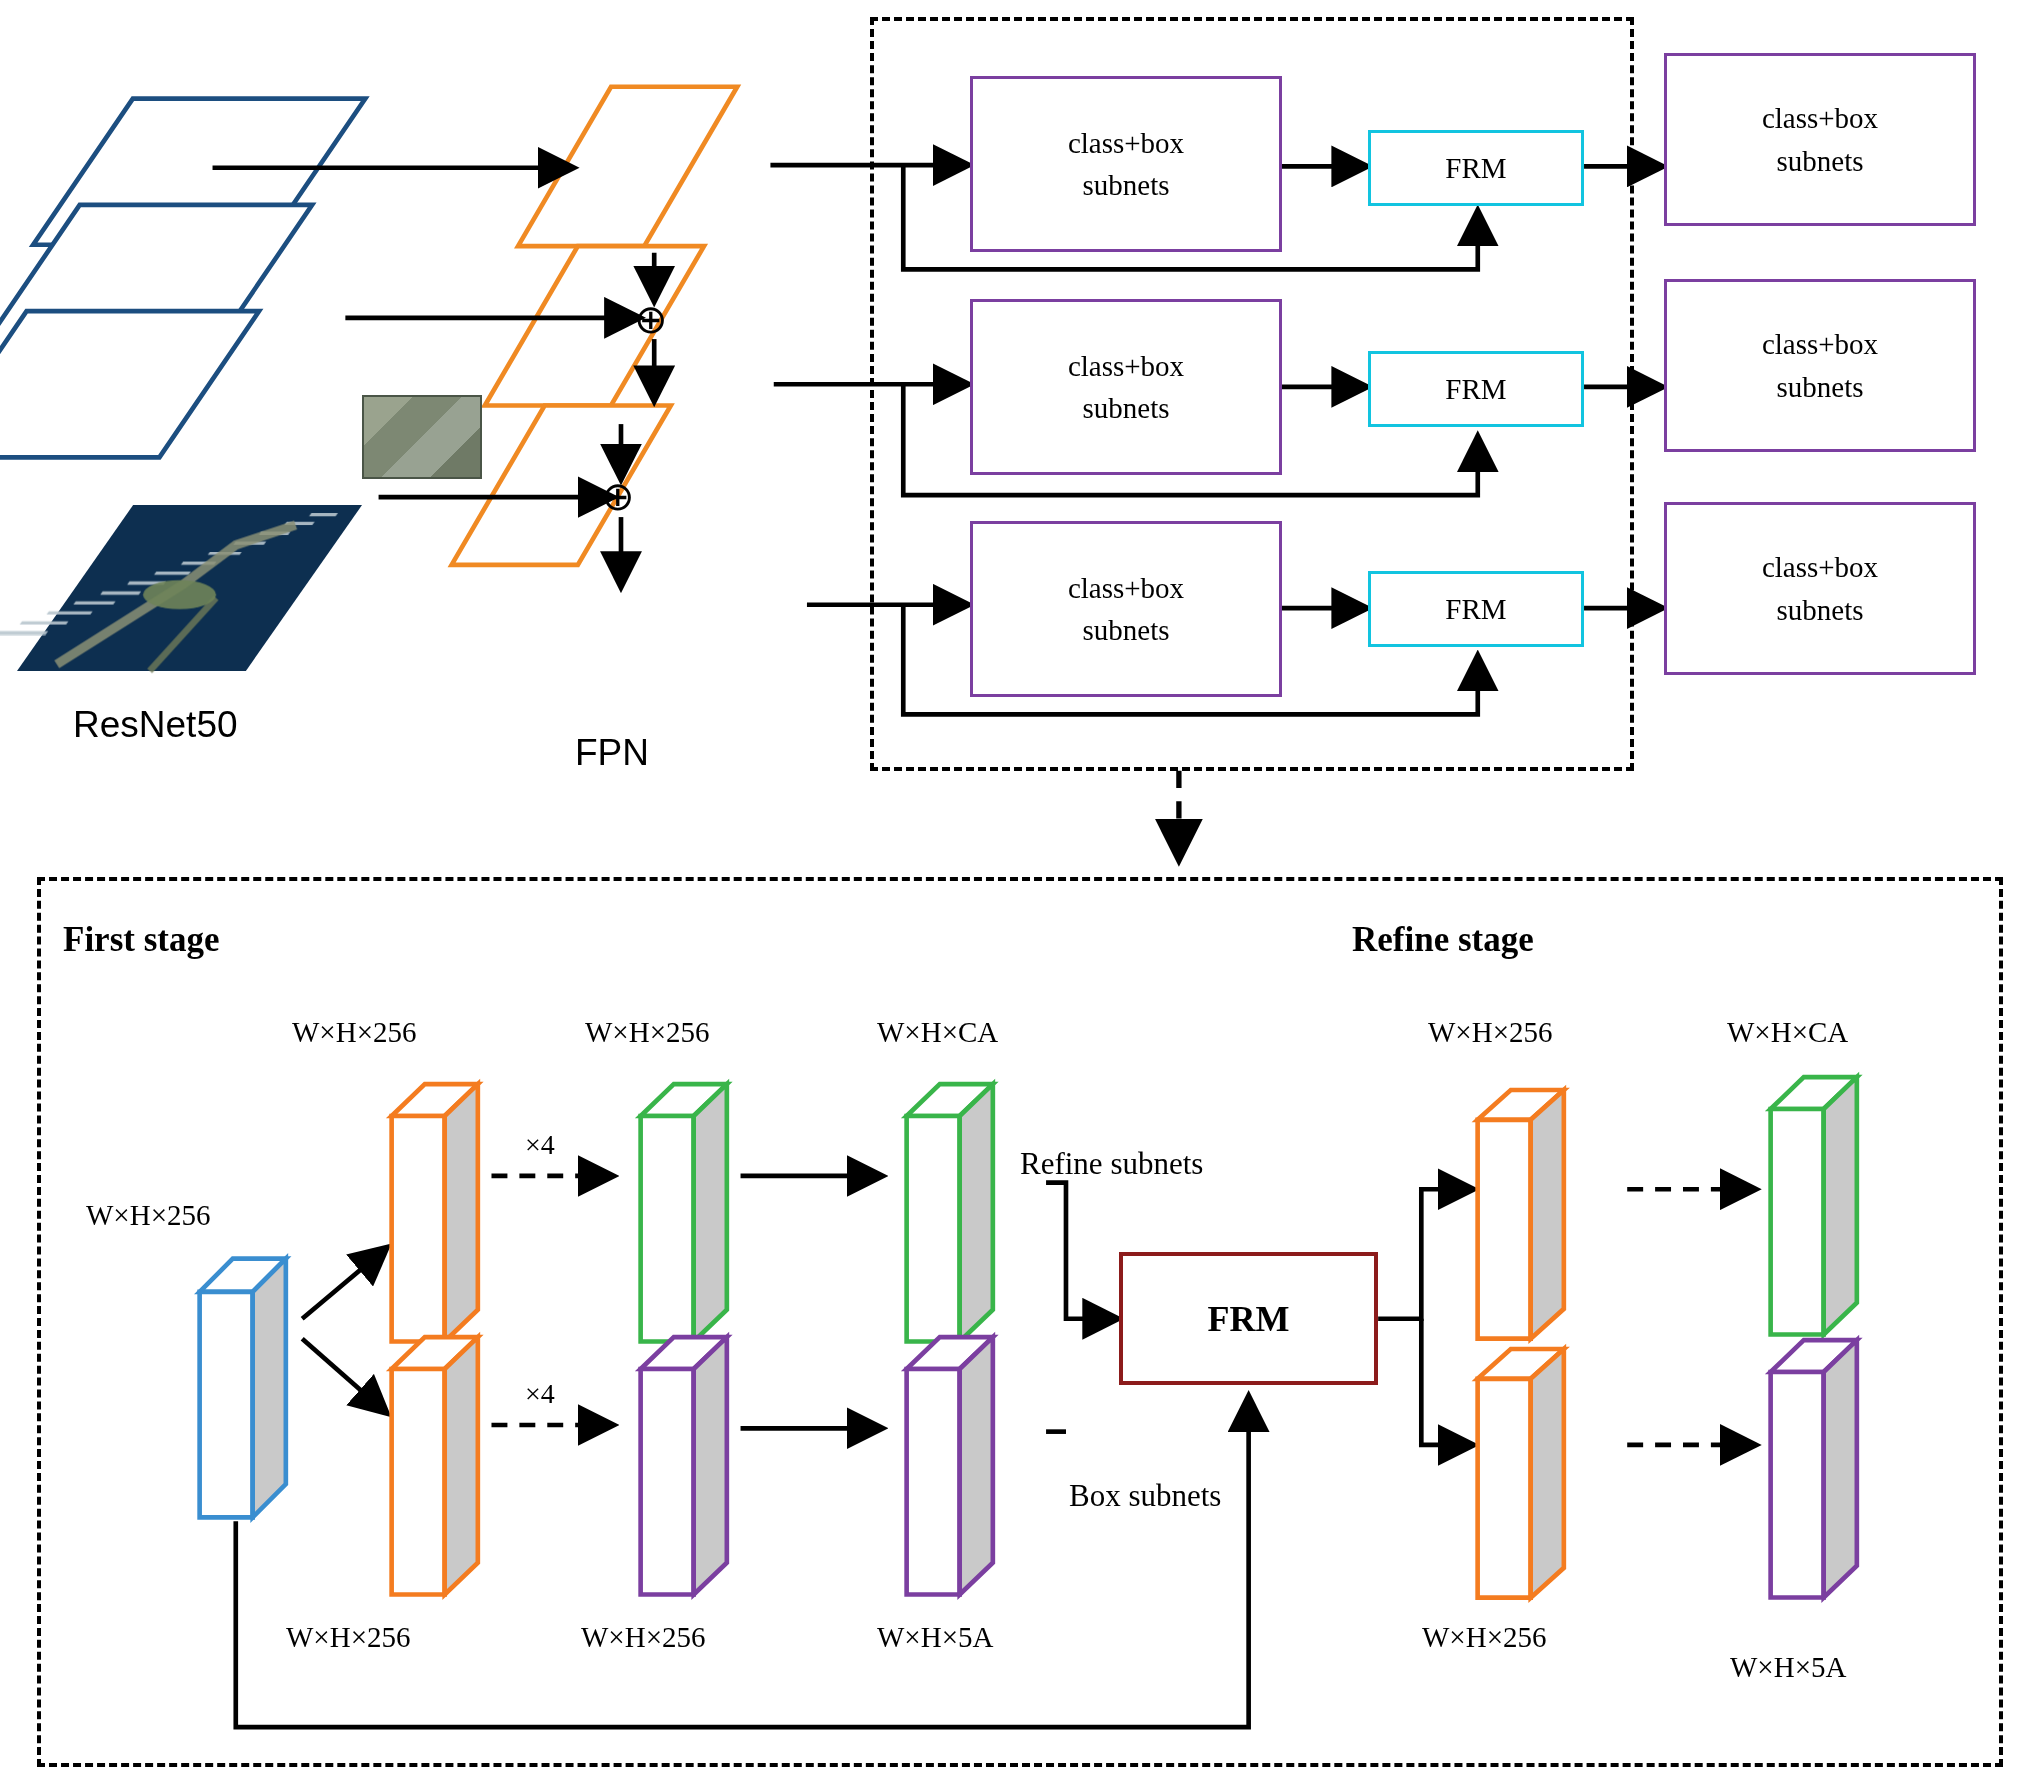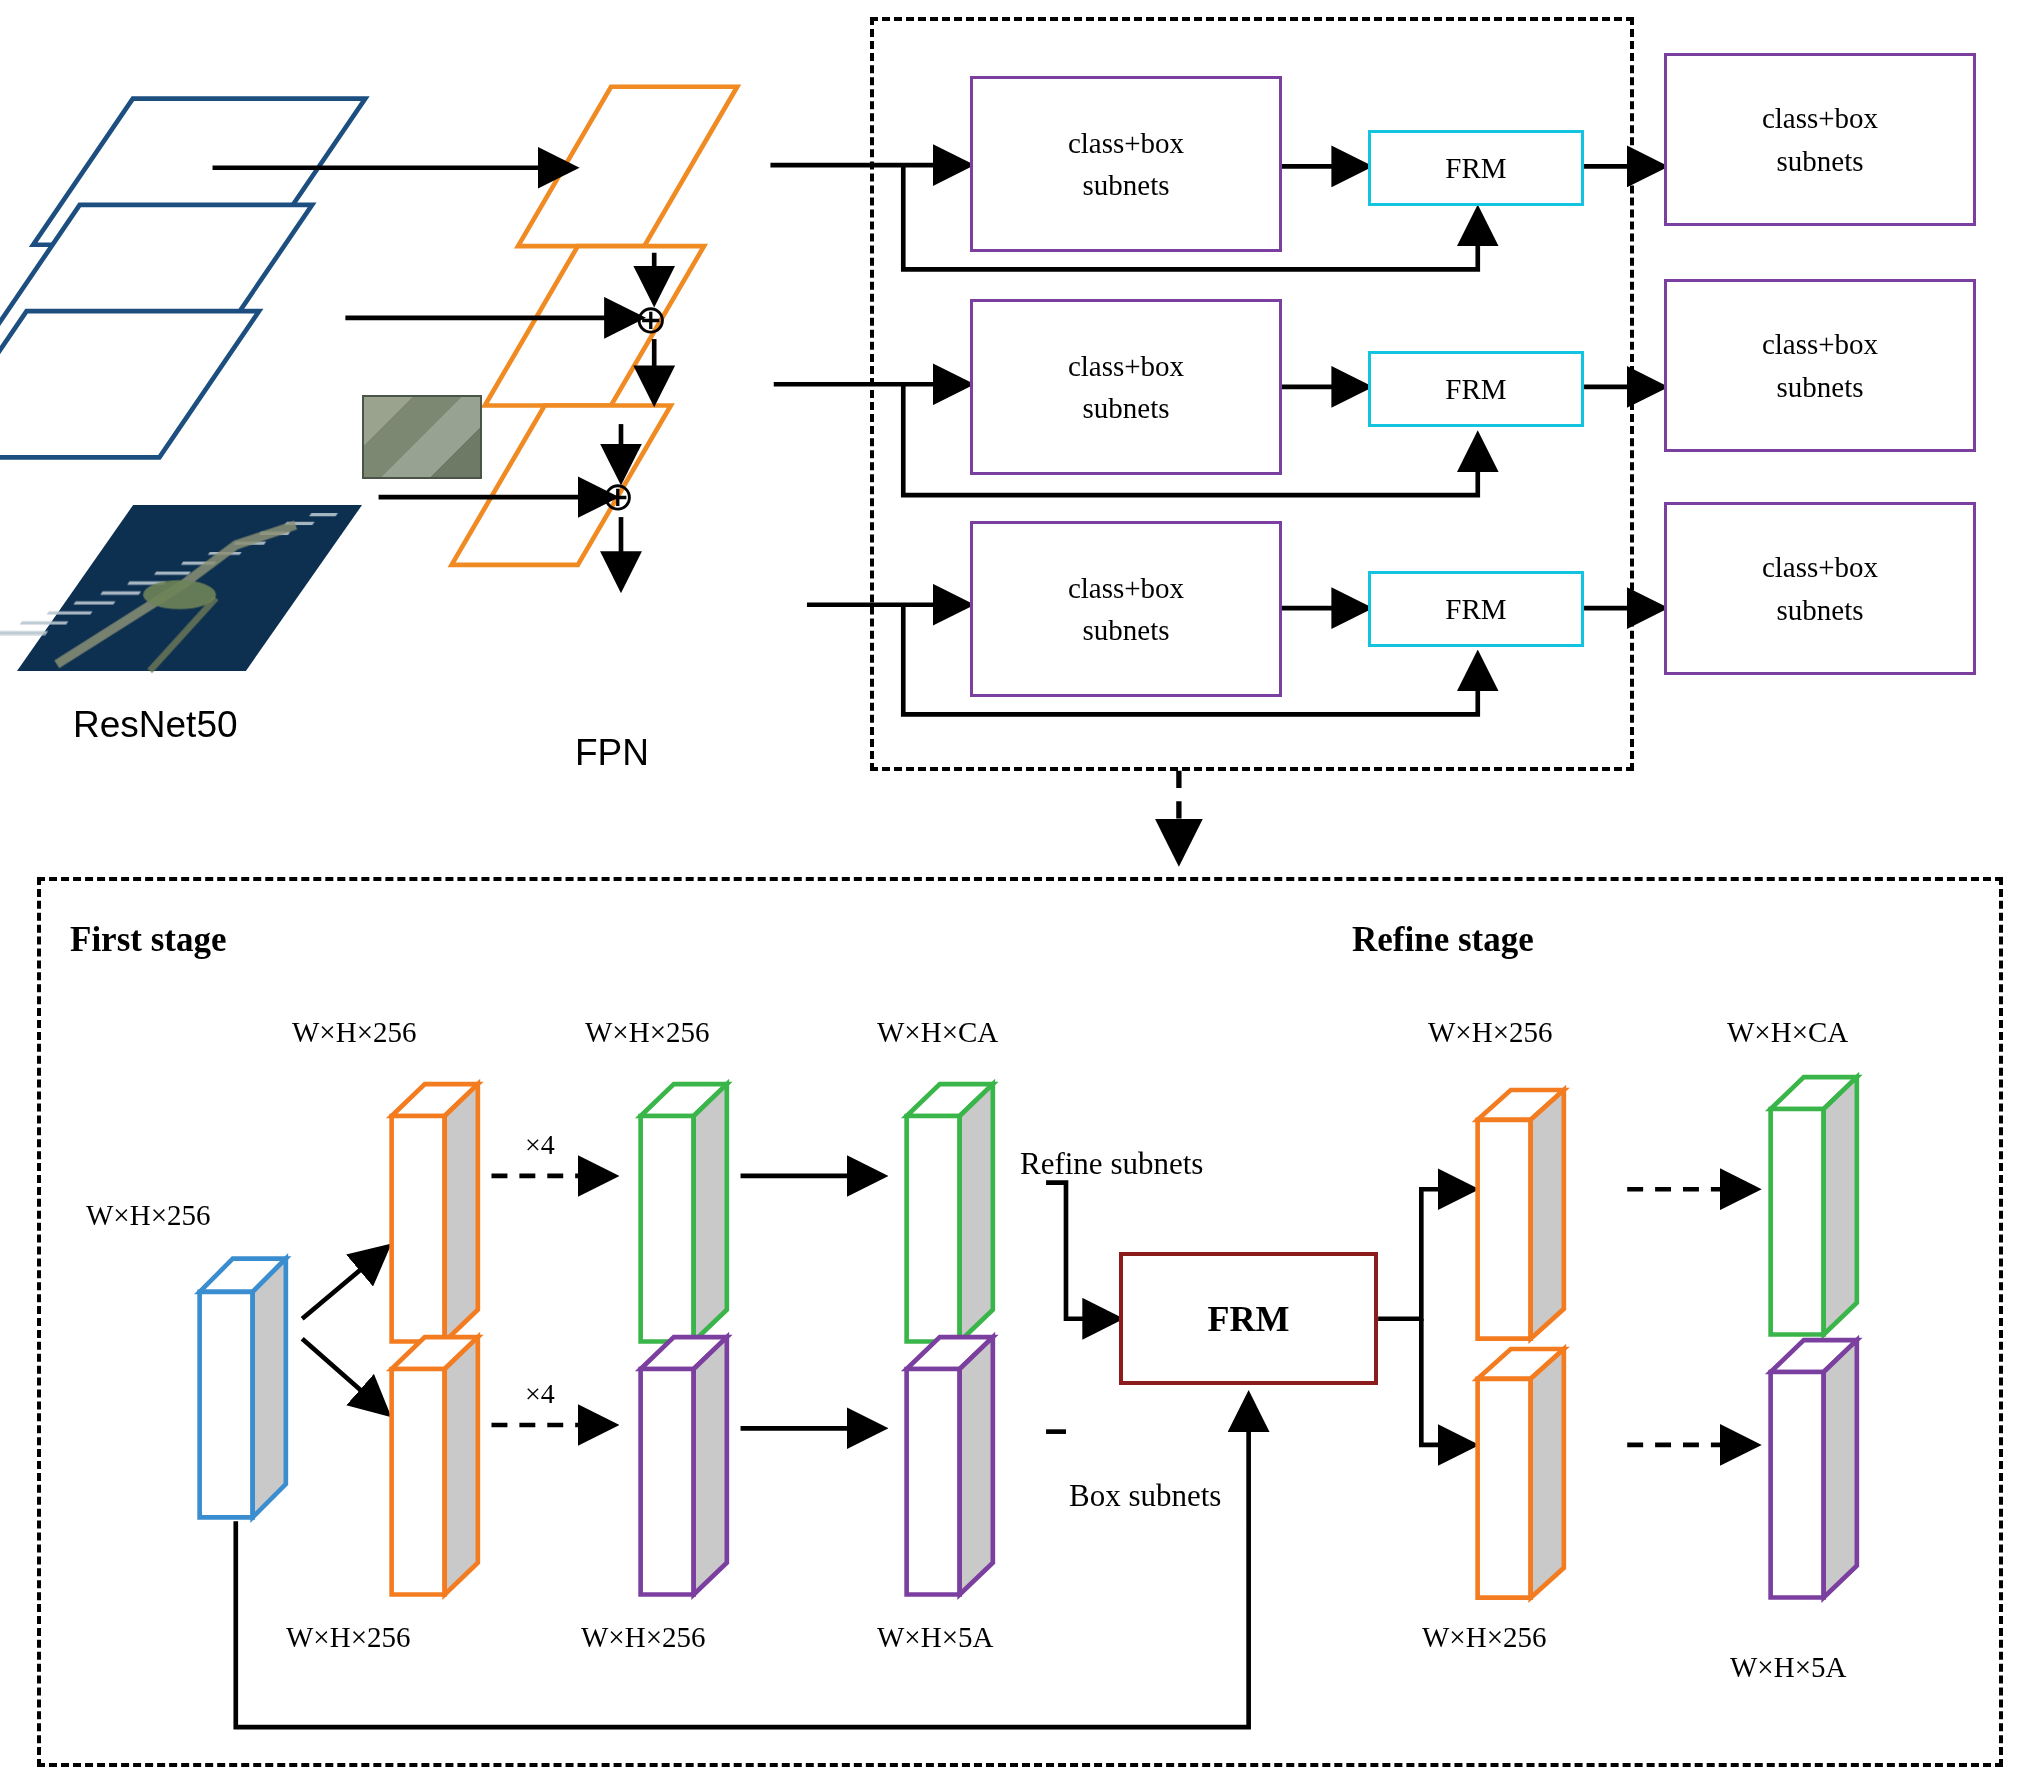--- a/index.html
+++ b/index.html
@@ -238,21 +238,21 @@
 </div>
 
 <div class="plus" style="left:634px;top:300px;">⊕</div>
 <div class="plus" style="left:601px;top:477px;">⊕</div>
 
 <div class="lbl" style="left:73px;top:704px;font-size:37px;">ResNet50</div>
 <div class="lbl" style="left:575px;top:732px;font-size:37px;">FPN</div>
 
 <div class="dashbox" style="left:37px;top:877px;width:1966px;height:890px;"></div>
 
-<div class="stageLbl" style="left:70px;top:920px;text-align:center;">First stage</div>
+<div class="stageLbl" style="left:63px;top:920px;text-align:center;">First stage</div>
 <div class="stageLbl" style="left:1352px;top:920px;">Refine stage</div>
 
 <div class="abs" style="left:193px;top:1245px;">
   <svg width="126" height="286" viewBox="0 0 190 430">
     <polygon points="10,70 60,20 140,20 90,70" fill="#ffffff" stroke="#3a8ed0" stroke-width="7"></polygon>
     <polygon points="10,70 90,70 90,410 10,410" fill="#ffffff" stroke="#3a8ed0" stroke-width="7"></polygon>
     <polygon points="90,70 140,20 140,360 90,410" fill="#c9c9c9" stroke="#3a8ed0" stroke-width="7"></polygon>
   </svg>
 </div>
 

